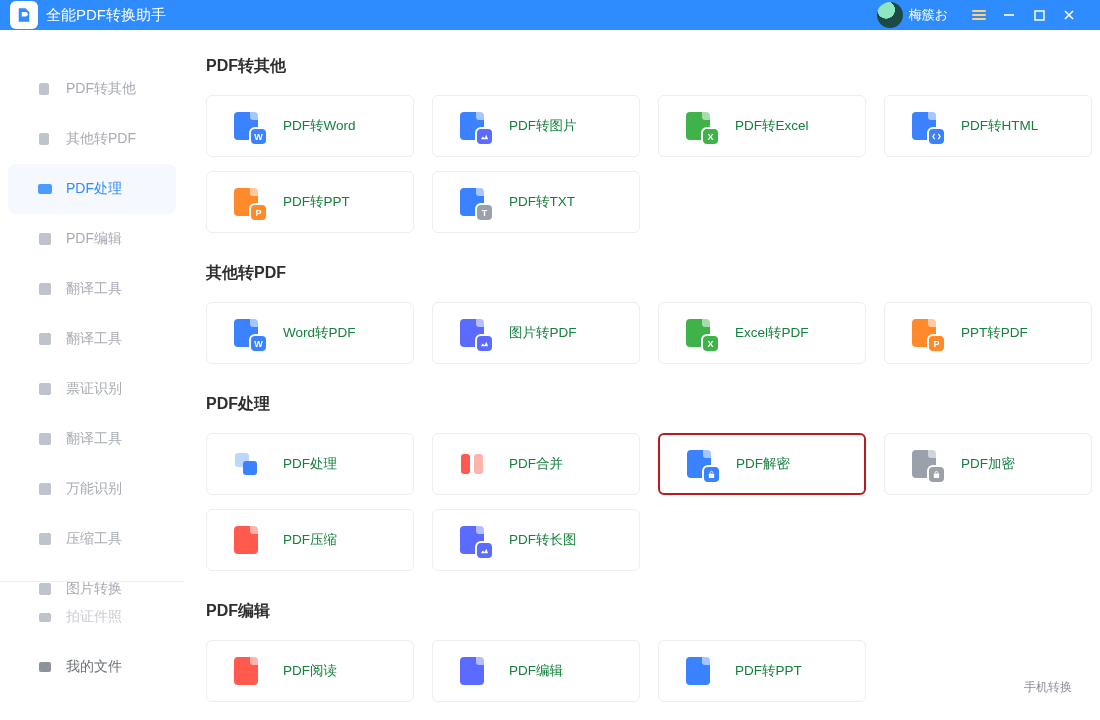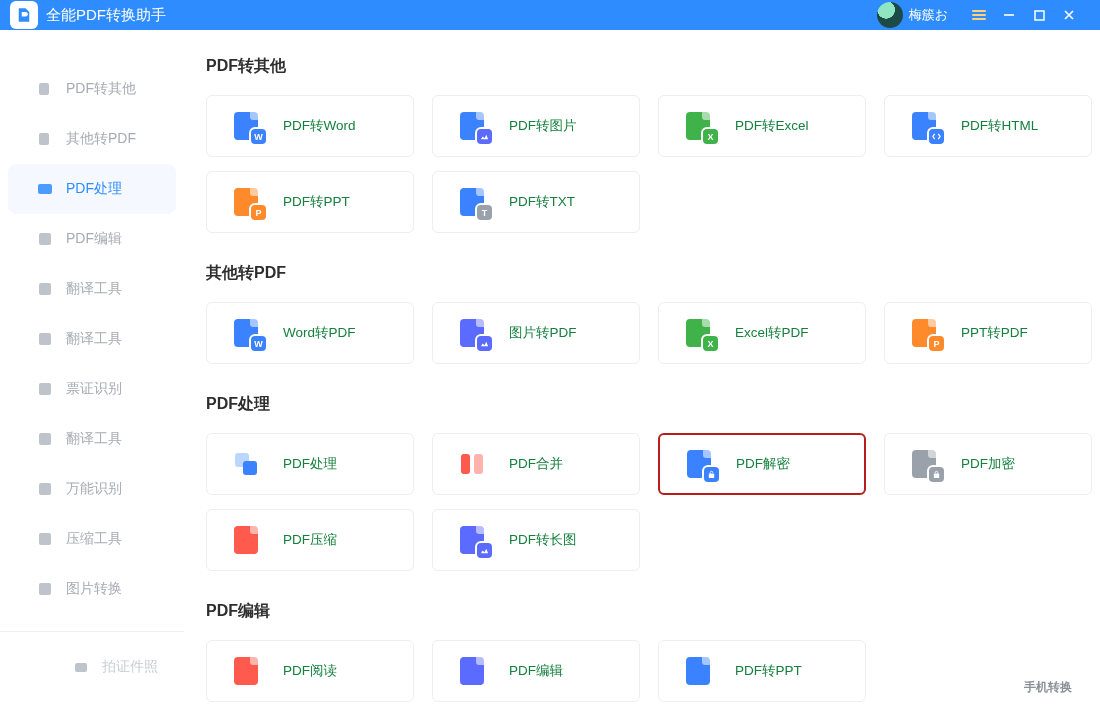--- a/index.html
+++ b/index.html
@@ -77,21 +77,20 @@
     display: inline-flex; align-items: center; justify-content: center;
     opacity: 0.85;
   }
   .side-item .side-icon { color:#b4b9c2; }
   .side-item.active .side-icon { color:#2f8cff; }
   .sidebar-bottom {
     position: absolute;
     bottom: 12px; left: 0; right: 0;
     border-top: 1px solid #eef0f3;
     padding-top: 10px;
-    padding-left: 36px;
   }
   .sidebar-bottom .side-item.faded { color:#c9ccd2; }
   .sidebar-bottom .side-item.dark { color:#6c7178; }
 
   .content {
     flex: 1;
     padding: 26px 22px 0 22px;
     overflow: hidden;
     position: relative;
   }
@@ -152,21 +151,20 @@
   }
   .badge svg { display:block; }
 
   .float-label {
     position: absolute;
     right: 28px;
     bottom: 8px;
     font-size: 12px;
     color: #8a8f98;
     text-align: left;
-    font-weight: bold;
   }
 </style>
 </head>
 <body>
 
 <div class="titlebar">
   <div class="logo-box">
     <svg width="18" height="18" viewBox="0 0 24 24" fill="none">
       <path d="M5 3h9l5 5v13H5z" fill="#2f8cff"></path>
       <path d="M9 8h5a3 3 0 010 6H9z" fill="#fff"></path>
@@ -292,20 +290,28 @@
 
     <div class="sidebar-bottom">
       <div class="side-item faded">
         <span class="side-icon">
           <svg width="16" height="16" viewBox="0 0 16 16">
               <rect x="2" y="4" width="12" height="9" rx="2" fill="currentColor"></rect>
             </svg>
         </span>
         <span>拍证件照</span>
       </div>
+      <div class="side-item dark">
+        <span class="side-icon" style="color:#7b8089">
+          <svg width="16" height="16" viewBox="0 0 16 16">
+              <rect x="2" y="3" width="12" height="10" rx="2" fill="currentColor"></rect>
+            </svg>
+        </span>
+        <span>我的文件</span>
+      </div>
     </div>
   </div>
 
   <div class="content">
 
     <div class="section-title">PDF转其他</div>
     <div class="grid">
       <div class="card">
         <div class="card-icon">
           <div class="doc" style="background:#3a82ff"></div>

